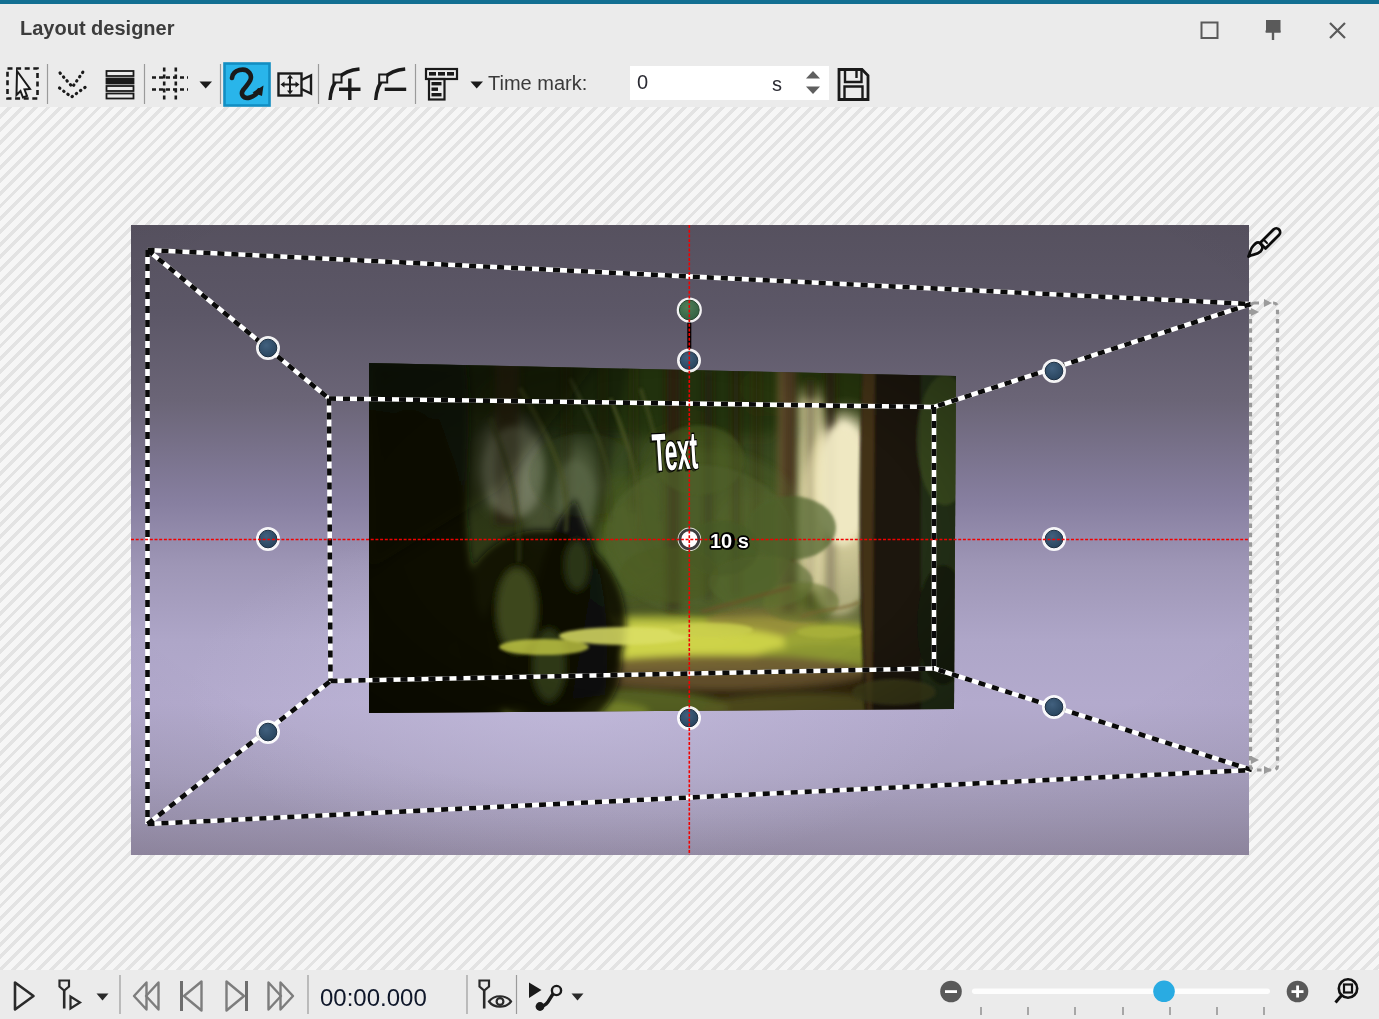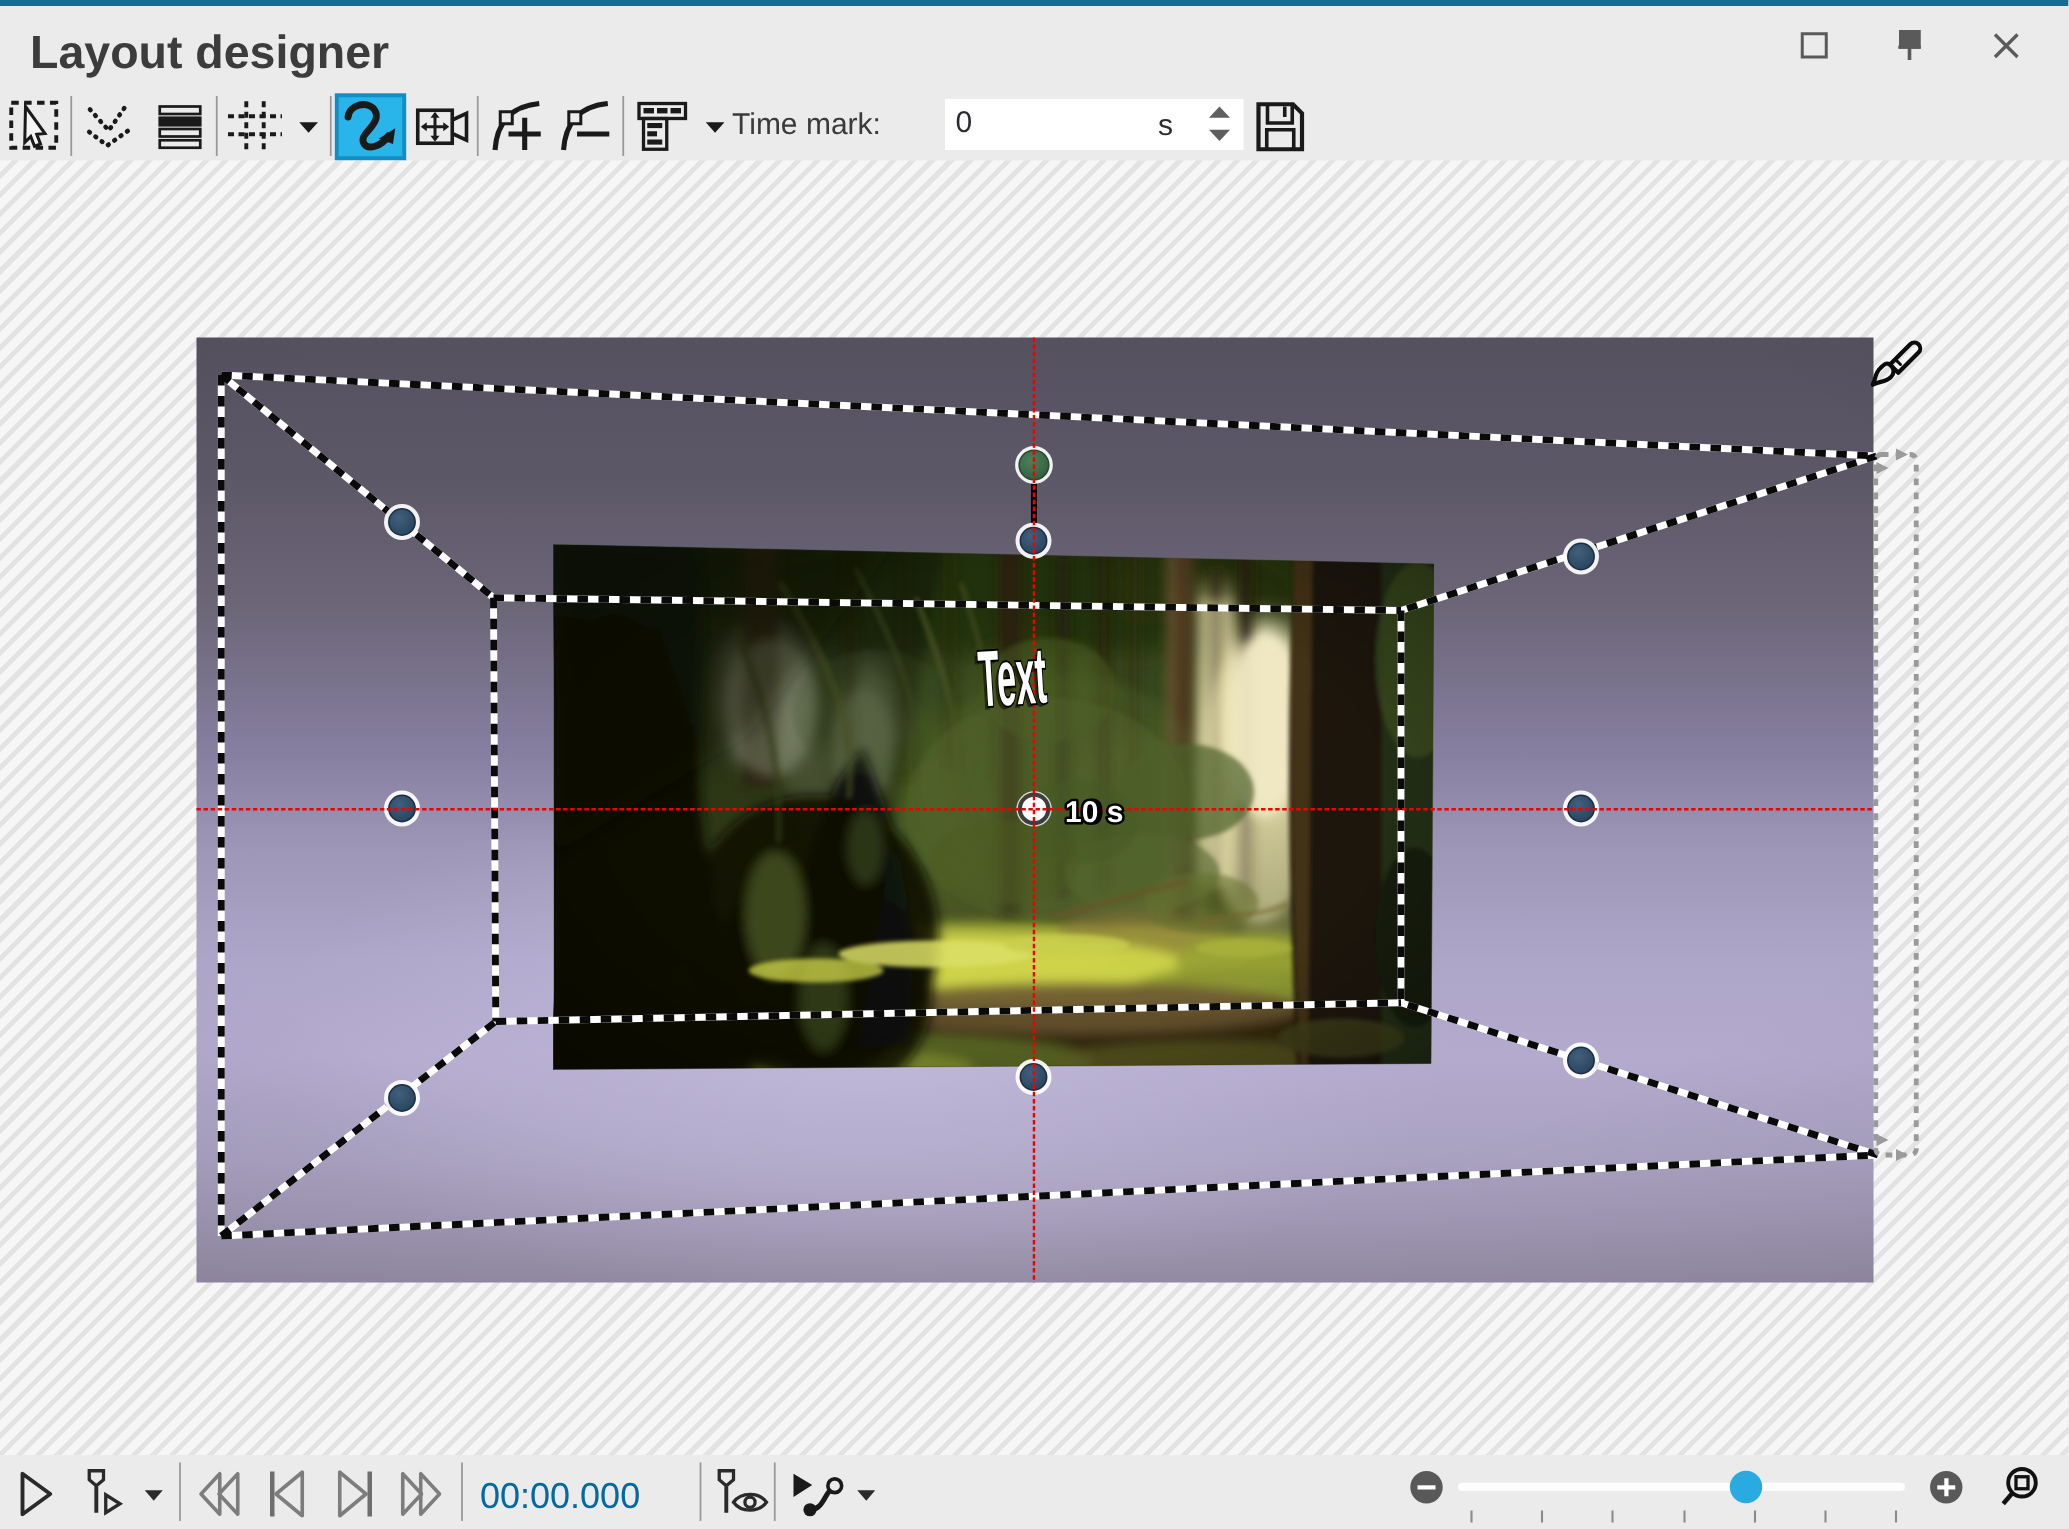--- a/index.html
+++ b/index.html
@@ -1,33 +1,33 @@
 <!DOCTYPE html>
 <html><head>
 <meta charset="utf-8">
 <style>
   html,body{margin:0;padding:0;}
   body{width:1379px;height:1019px;overflow:hidden;position:relative;
        font-family:"Liberation Sans", sans-serif;background:#ebebeb;}
   .abs{position:absolute;}
   #topbar{left:0;top:0;width:1379px;height:4px;background:#136f92;}
-  #title{left:20px;top:17px;font-size:31px;font-weight:bold;color:#3c3c3c;letter-spacing:0px;}
+  #title{left:20px;top:17px;font-size:20px;font-weight:bold;color:#3c3c3c;letter-spacing:0px;}
   #stripes{left:0;top:107px;width:1379px;height:863px;
     background:repeating-linear-gradient(135deg,#f6f6f6 0px,#f6f6f6 5.6px,#e3e3e3 5.6px,#e3e3e3 9px);}
   #canvas{left:131px;top:225px;width:1118px;height:630px;
     background:
       radial-gradient(ellipse 950px 500px at 50% 38%, rgba(0,0,0,0) 66%, rgba(18,14,28,0.08) 100%),
       radial-gradient(ellipse 560px 260px at 40% 74%, rgba(203,196,228,0.55), rgba(203,196,228,0) 70%),
       linear-gradient(180deg,#56515f 0%,#5c5767 14%,#6b6577 28%,#877fa0 44%,#9e96b6 54%,#aea6c8 66%,#b3aacd 76%,#aaa2c1 87%,#a098b4 94%,#968da6 100%);}
   #timefield{left:630px;top:66px;width:199px;height:34px;background:#ffffff;}
   #timefield .zero{position:absolute;left:7px;top:5px;font-size:20px;color:#2b2b33;}
   #timefield .s{position:absolute;left:142px;top:7px;font-size:20px;color:#2b2b33;}
   #tmlabel{left:488px;top:72px;font-size:20px;color:#3a3a3a;}
   #bottombar{left:0;top:970px;width:1379px;height:49px;background:#ebebeb;}
-  #timecode{left:320px;top:984px;font-size:24px;color:#0369a1;}
+  #timecode{left:320px;top:984px;font-size:24px;color:#0f172a;}
 </style>
 </head>
 <body>
 <div class="abs" id="topbar"></div>
 <div class="abs" id="title">Layout designer</div>
 <div class="abs" id="stripes"></div>
 <div class="abs" id="canvas"></div>
 
 <svg class="abs" id="photo" style="left:369px;top:360px;" width="589" height="355" viewBox="0 0 589 355">
 <defs>

